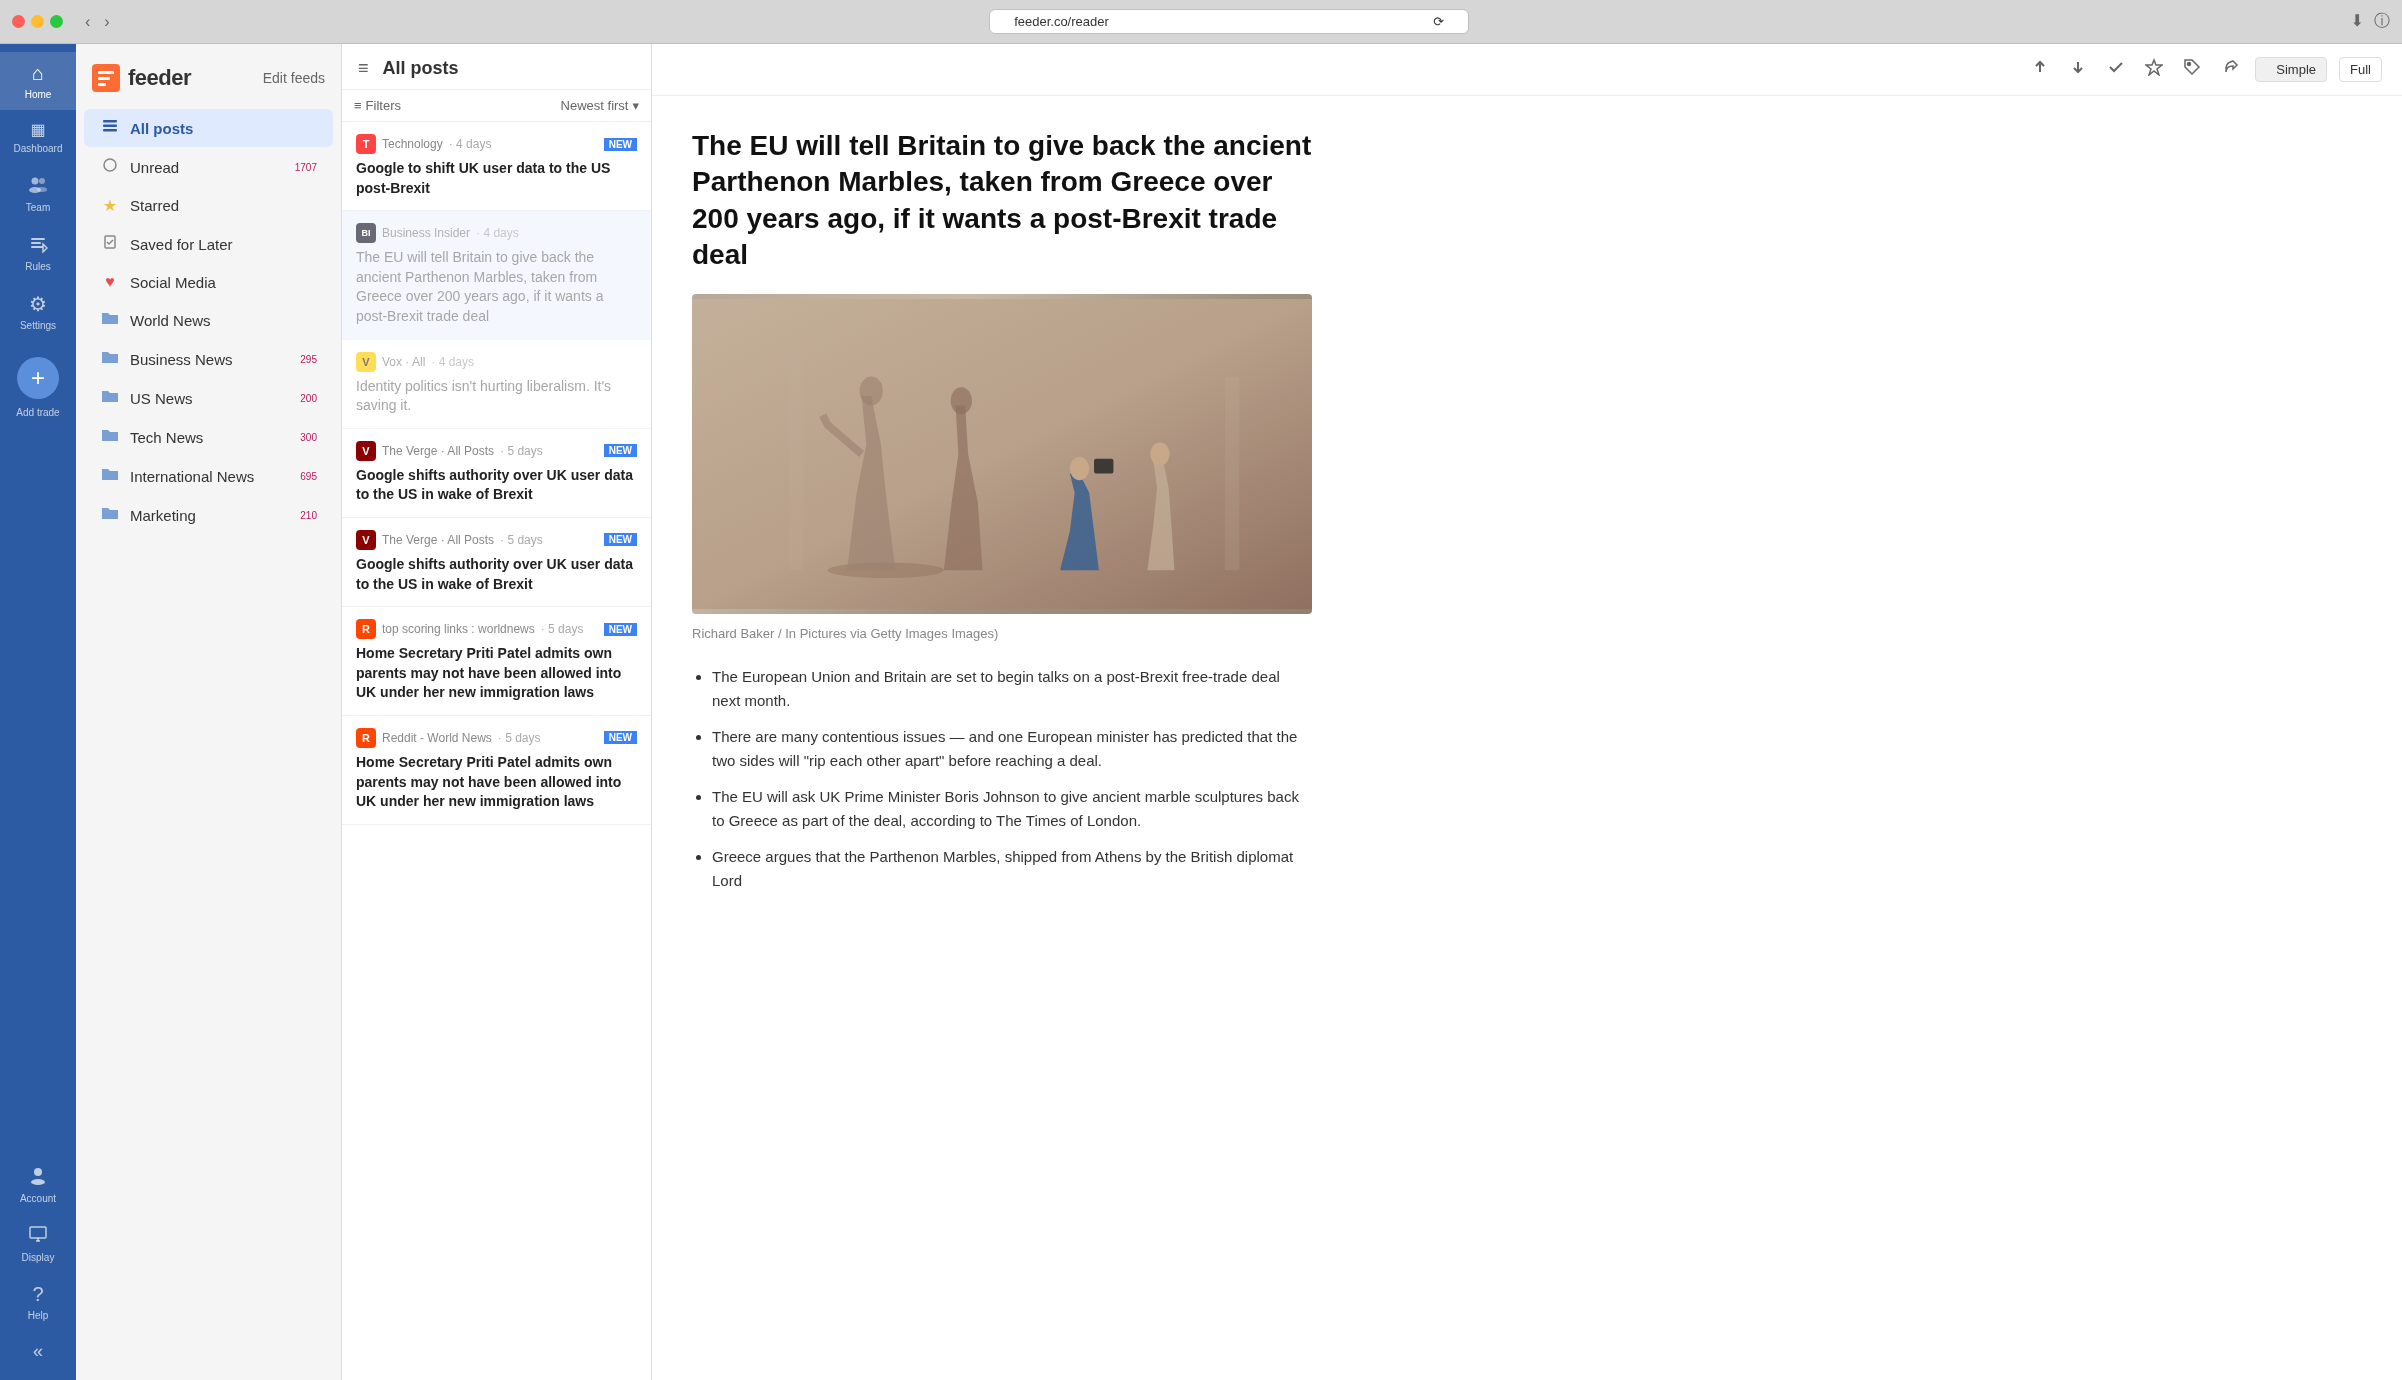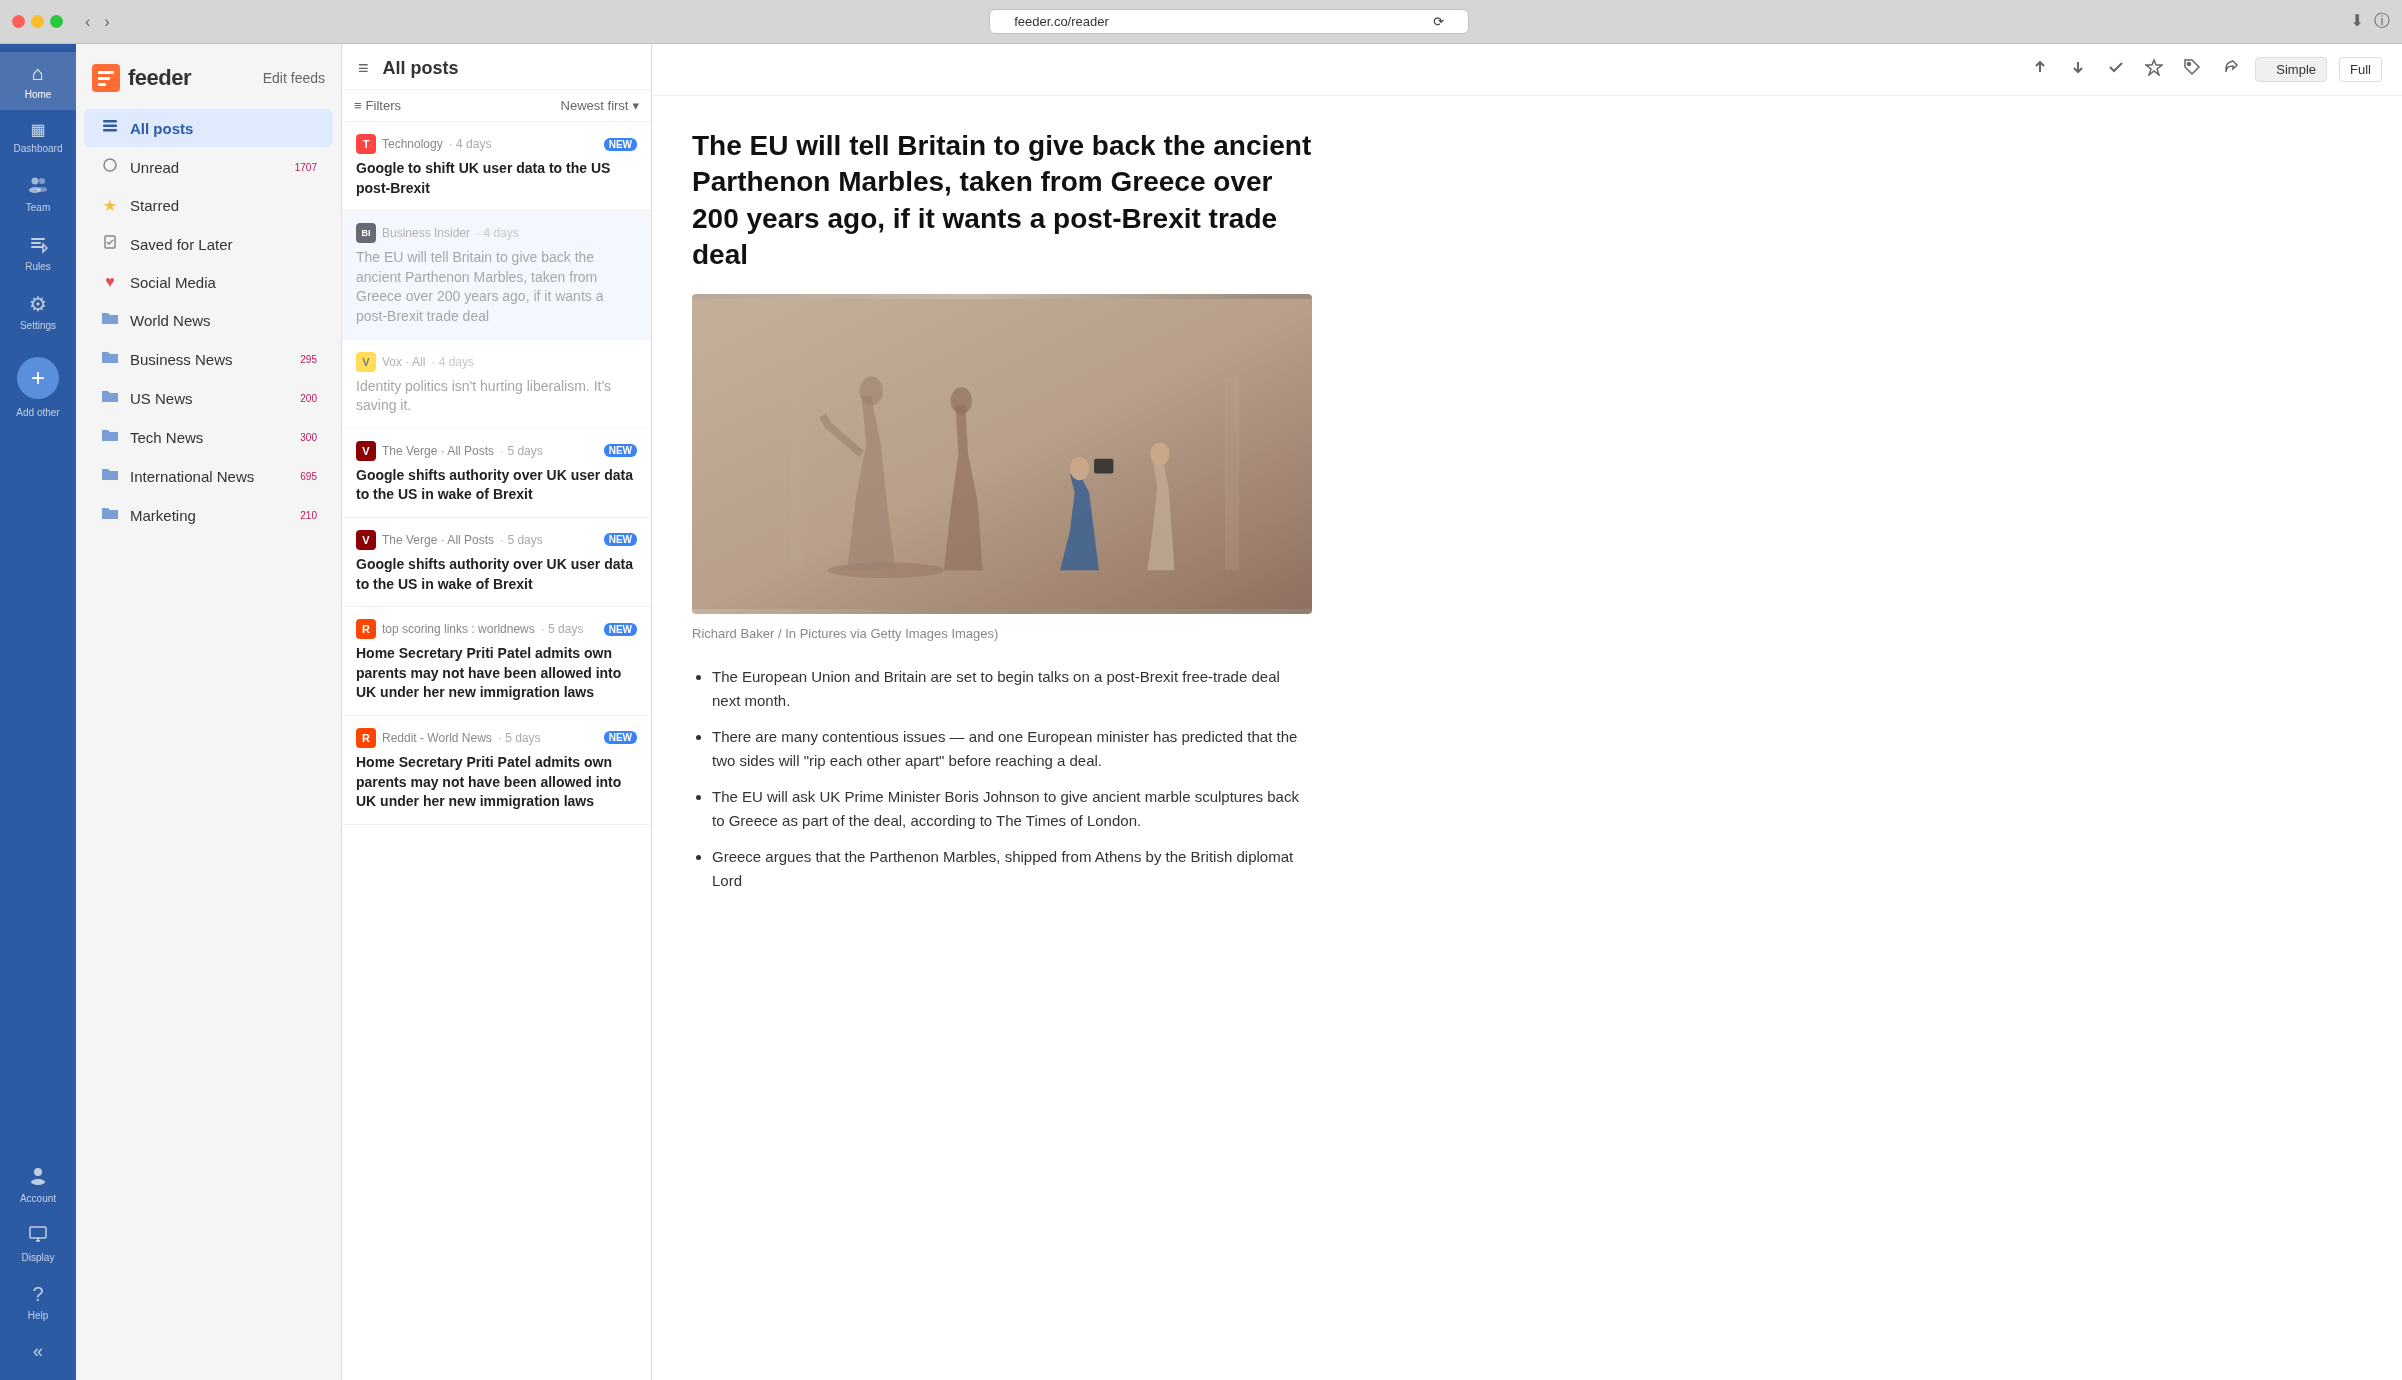--- a/index.html
+++ b/index.html
@@ -123,21 +123,21 @@
     }
     .post-source-icon {
       width: 20px; height: 20px; border-radius: 4px;
       display: flex; align-items: center; justify-content: center;
       font-size: 11px; font-weight: 700; flex-shrink: 0;
     }
     .post-source-name { color: #888; }
     .post-age { color: #aaa; }
     .post-new-badge {
       background: #3b82f6; color: white; font-size: 10px;
-      padding: 1px 5px; border-radius: 6px; font-weight: 600;
+      padding: 1px 5px; border-radius: 0; font-weight: 600;
       margin-left: auto;
     }
     .post-title { font-size: 14px; font-weight: 600; color: #222; line-height: 1.4; }
     .post-item.read .post-title { font-weight: 400; color: #777; }
 
     
     .content-panel {
       flex: 1; overflow-y: auto; background: white;
     }
     .content-toolbar {
@@ -247,21 +247,21 @@
         </svg>
       </span>
       <span class="label">Rules</span>
     </div>
     <div class="icon-sidebar-item">
       <span class="icon-shape">⚙</span>
       <span class="label">Settings</span>
     </div>
     <div style="margin-top: 8px;">
       <button class="add-feed-btn">+</button>
-      <div class="add-feed-label">Add other</div>
+      <div class="add-feed-label">Add trade</div>
     </div>
     <div class="icon-sidebar-bottom">
       <div class="icon-sidebar-item">
         <span class="icon-shape" style="font-size:16px">
           <svg width="20" height="20" viewBox="0 0 20 20" fill="currentColor">
             <circle cx="10" cy="7" r="4"></circle>
             <ellipse cx="10" cy="17" rx="7" ry="3"></ellipse>
           </svg>
         </span>
         <span class="label">Account</span>

